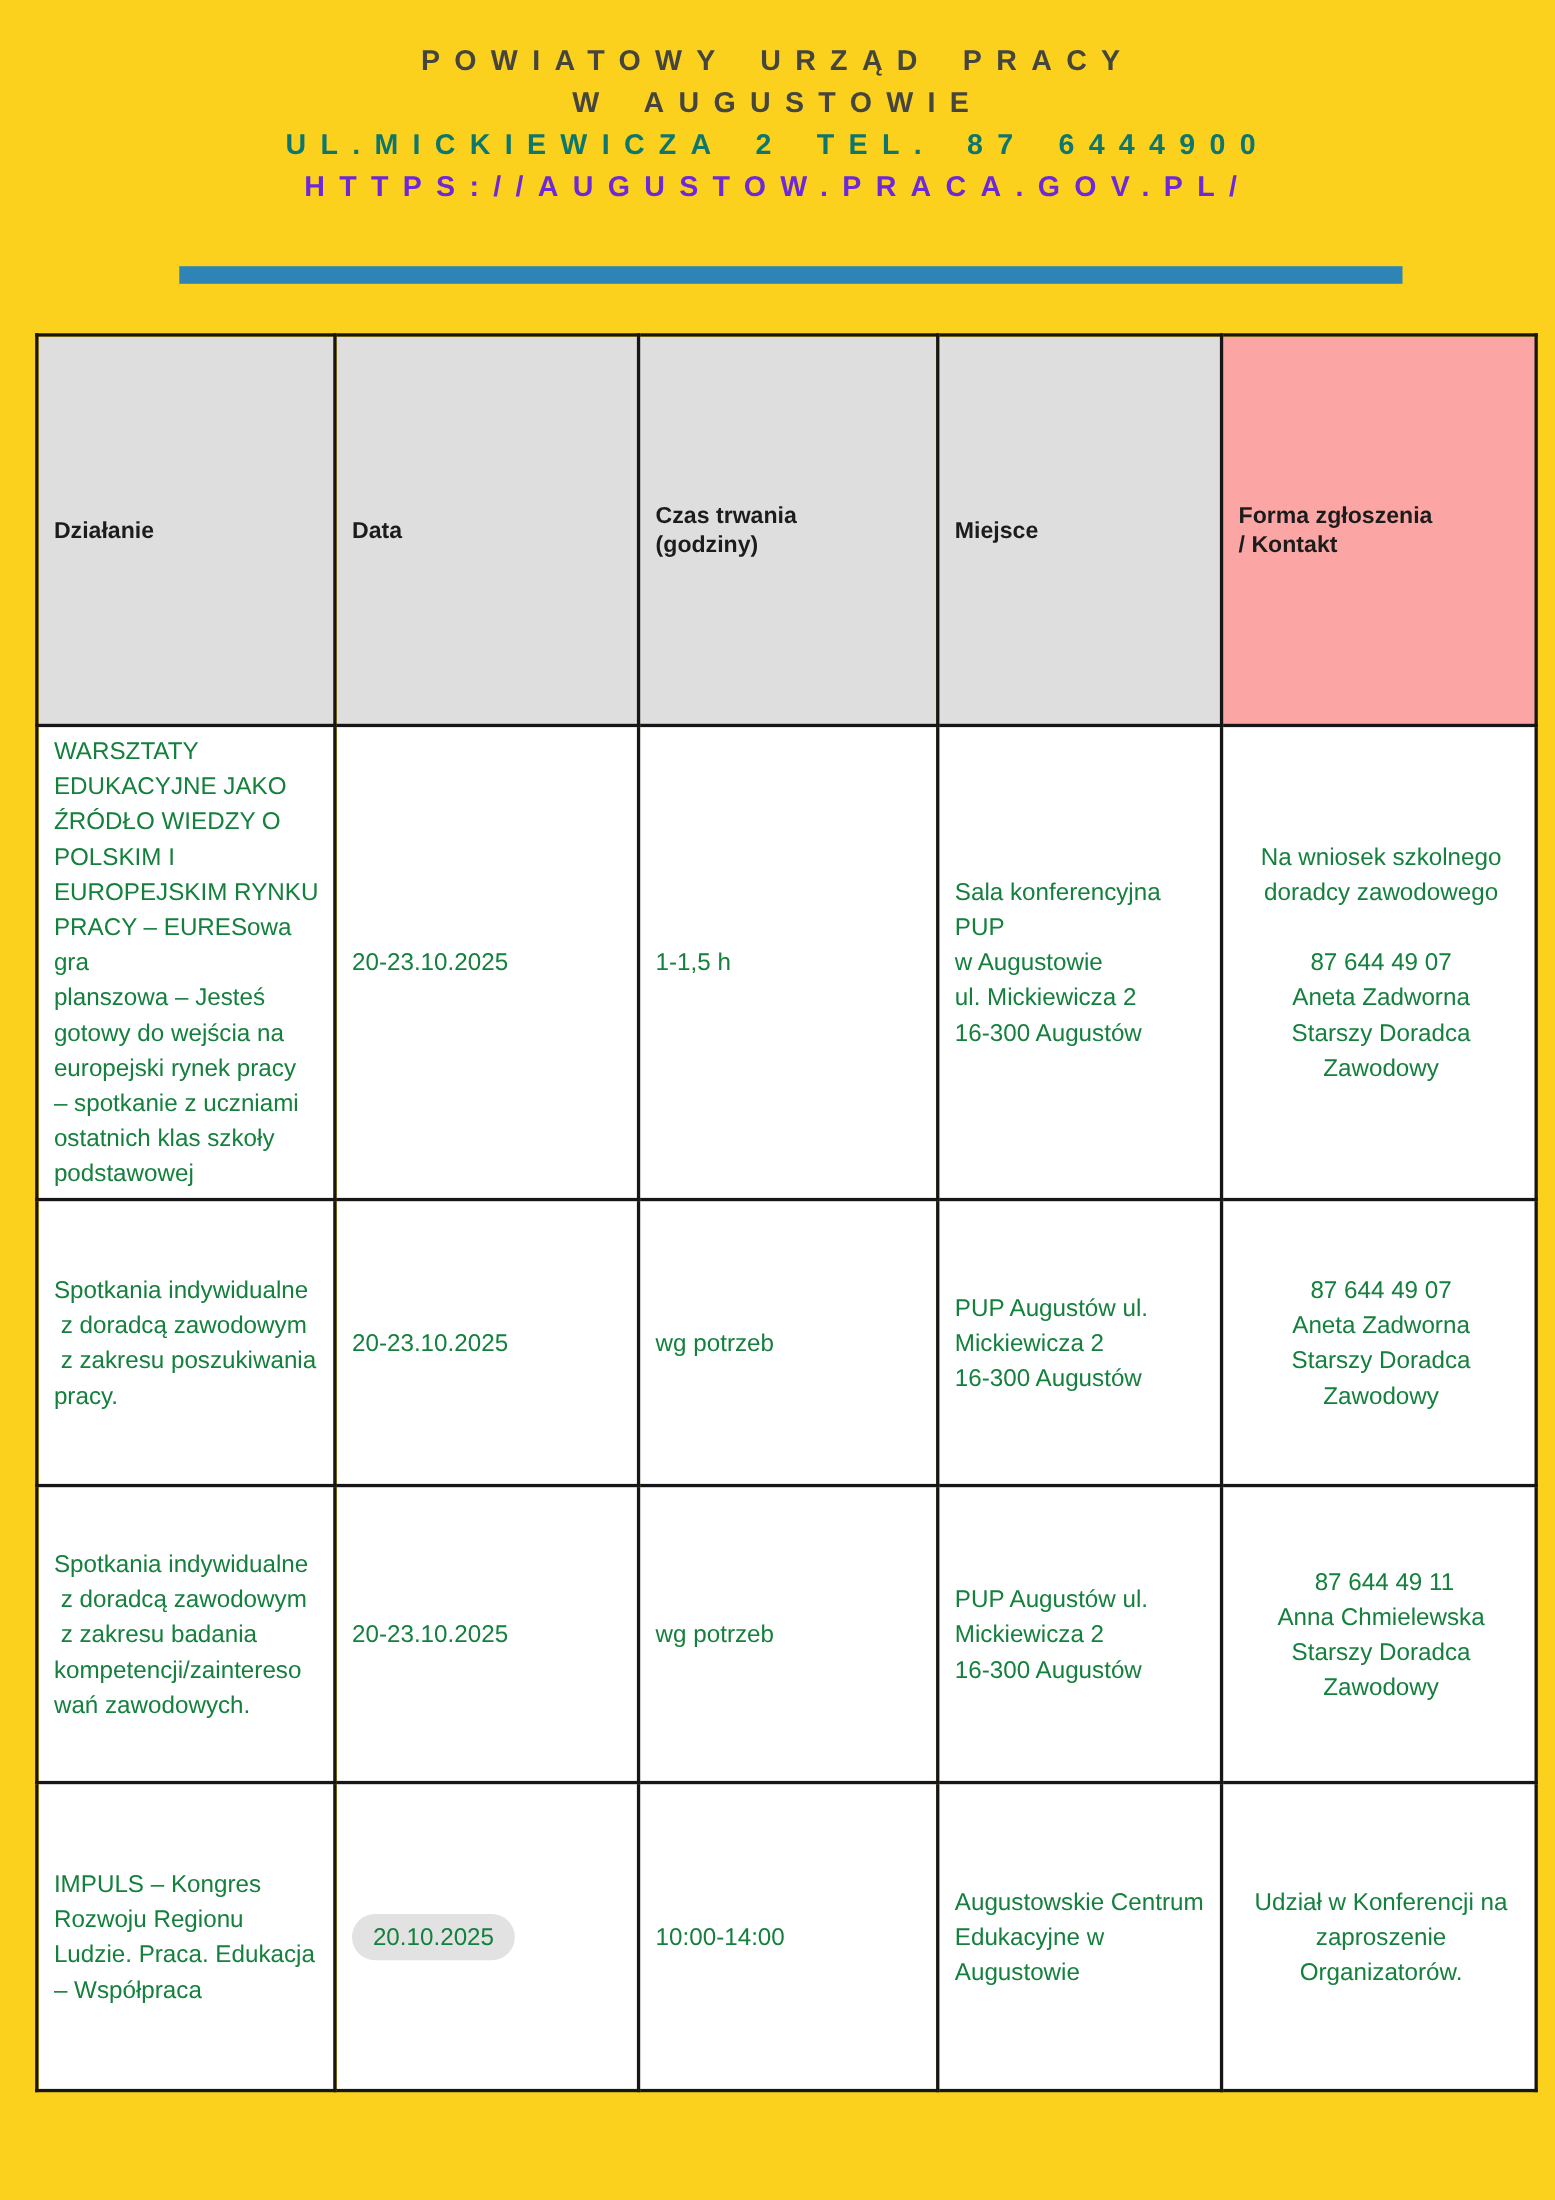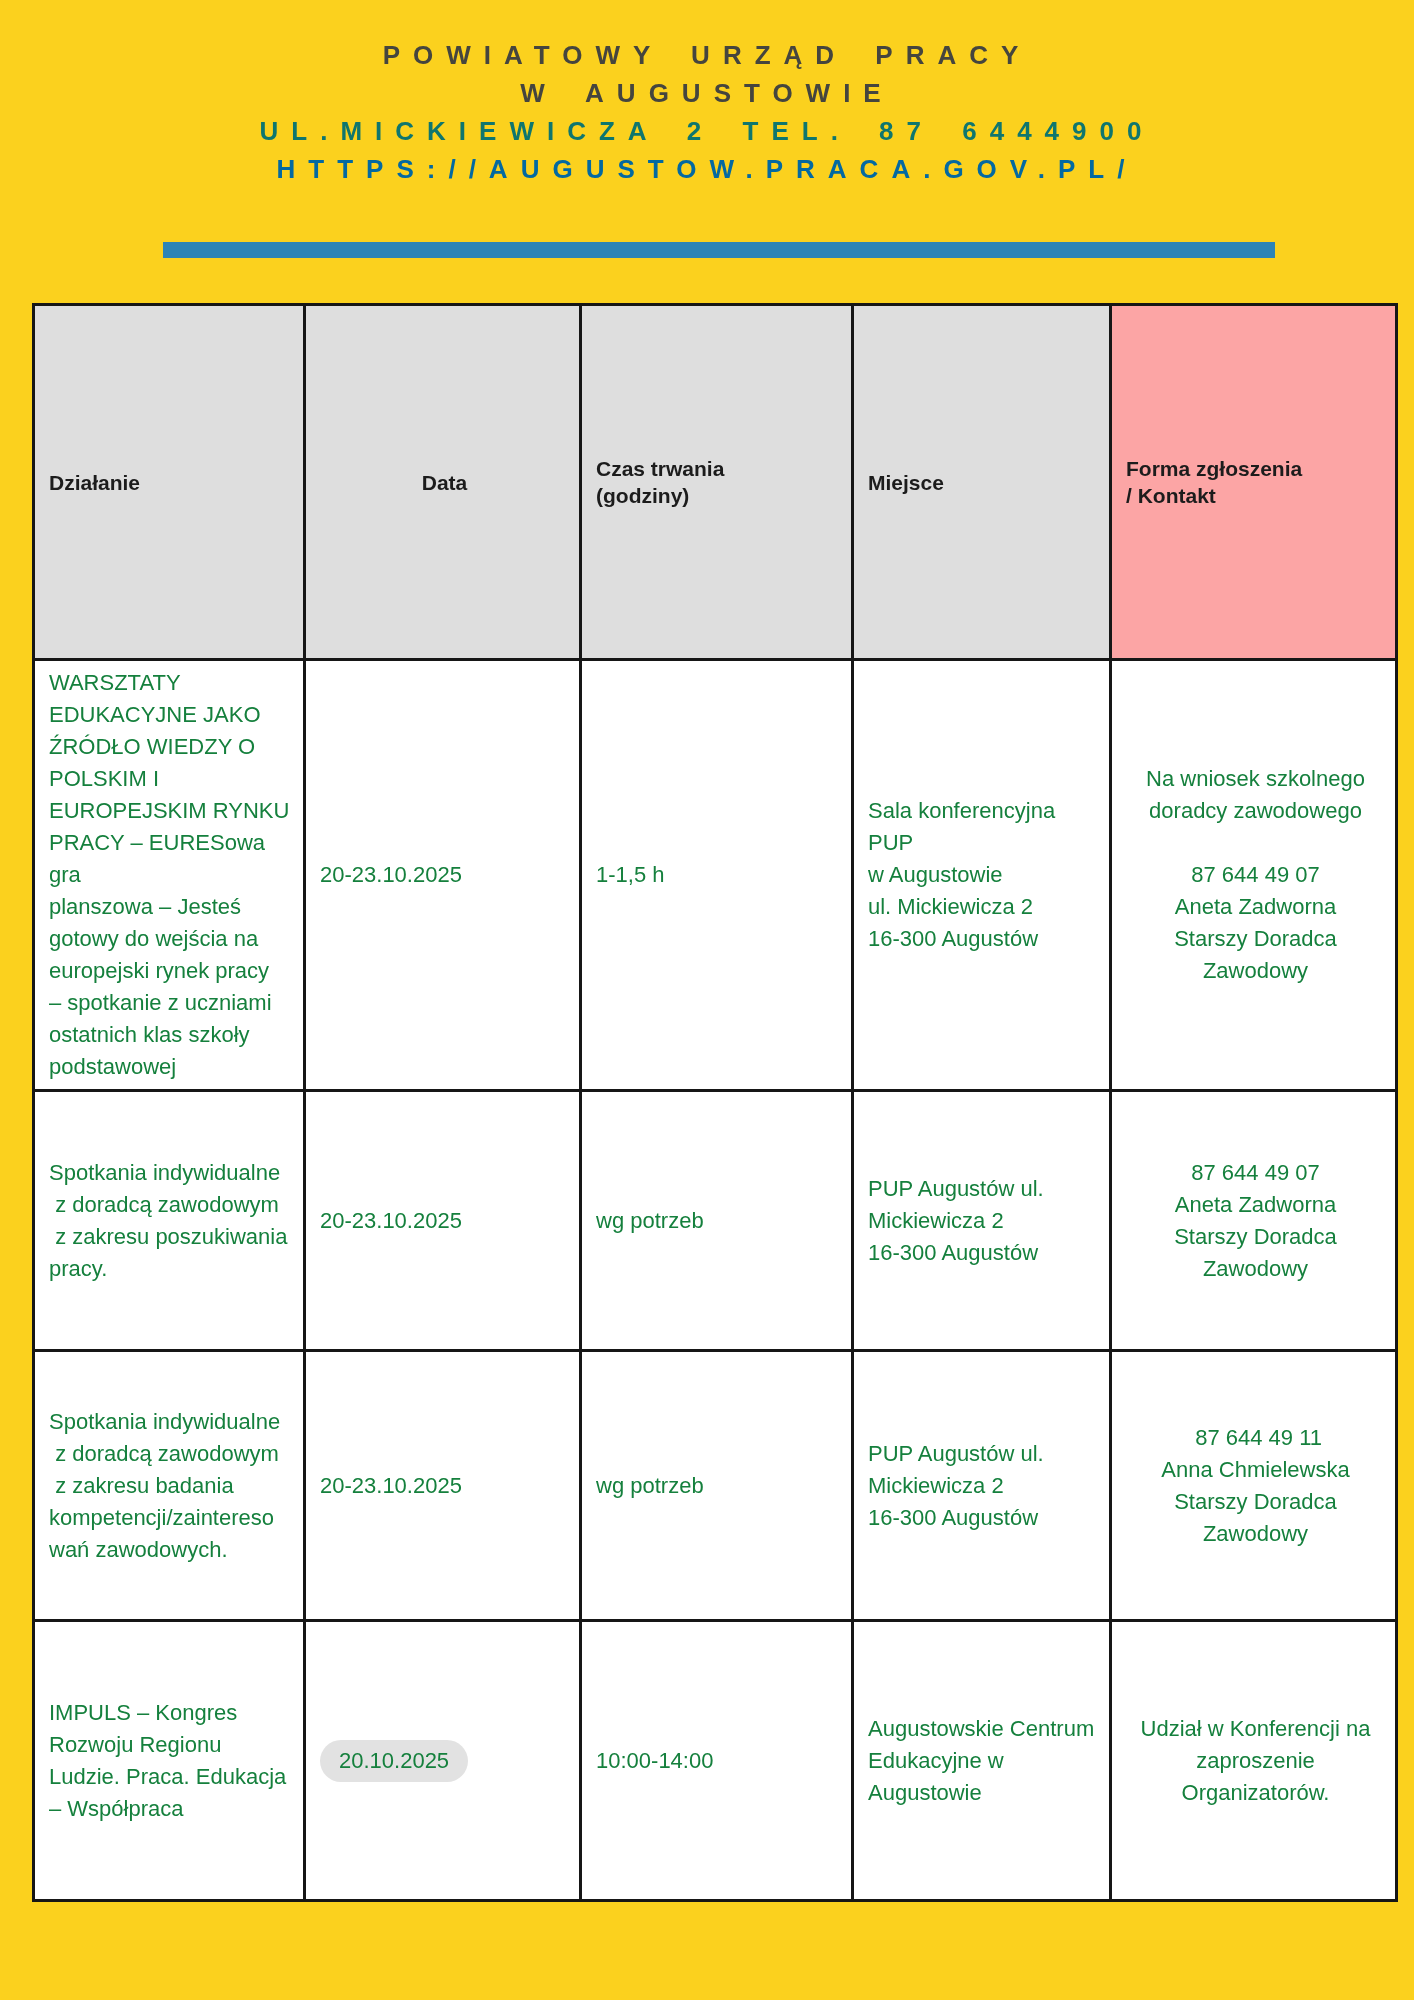--- a/index.html
+++ b/index.html
@@ -95,37 +95,37 @@
 </style>
 </head>
 <body style="background: rgb(251, 209, 30);">
 
 <div class="poster">
 
   <div class="poster-header">
     <div class="hline" style="color: rgb(69, 69, 62);">POWIATOWY URZĄD PRACY</div>
     <div class="hline" style="color: rgb(69, 69, 62);">W AUGUSTOWIE</div>
     <div class="hline" style="color: #0f766e;">UL.MICKIEWICZA 2 TEL. 87 6444900</div>
-    <div class="hline" style="color: #0369a1;">HTTPS://AUGUSTOW.PRACA.GOV.PL/</div>
+    <div class="hline" style="color: #6d28d9;">HTTPS://AUGUSTOW.PRACA.GOV.PL/</div>
   </div>
 
   <div class="accent-bar" style="background: rgb(45, 132, 181);"></div>
 
   <table class="schedule">
     <colgroup>
       <col class="col-dzialanie">
       <col class="col-data">
       <col class="col-czas">
       <col class="col-miejsce">
       <col class="col-forma">
     </colgroup>
     <thead>
       <tr class="hrow">
         <th class="head-dzialanie" style="background: rgb(222, 222, 222);">Działanie</th>
-        <th class="head-data" style="background: rgb(222, 222, 222); text-align: center;">Data</th>
+        <th class="head-data" style="background: rgb(222, 222, 222);">Data</th>
         <th class="head-czas" style="background: rgb(222, 222, 222);">Czas trwania
 (godziny)</th>
         <th class="head-miejsce" style="background: rgb(222, 222, 222);">Miejsce</th>
         <th class="head-forma" style="background: #fca5a5;">Forma zgłoszenia
 / Kontakt</th>
       </tr>
     </thead>
     <tbody>
       <tr class="row-1">
         <td class="cell-dzialanie">WARSZTATY

